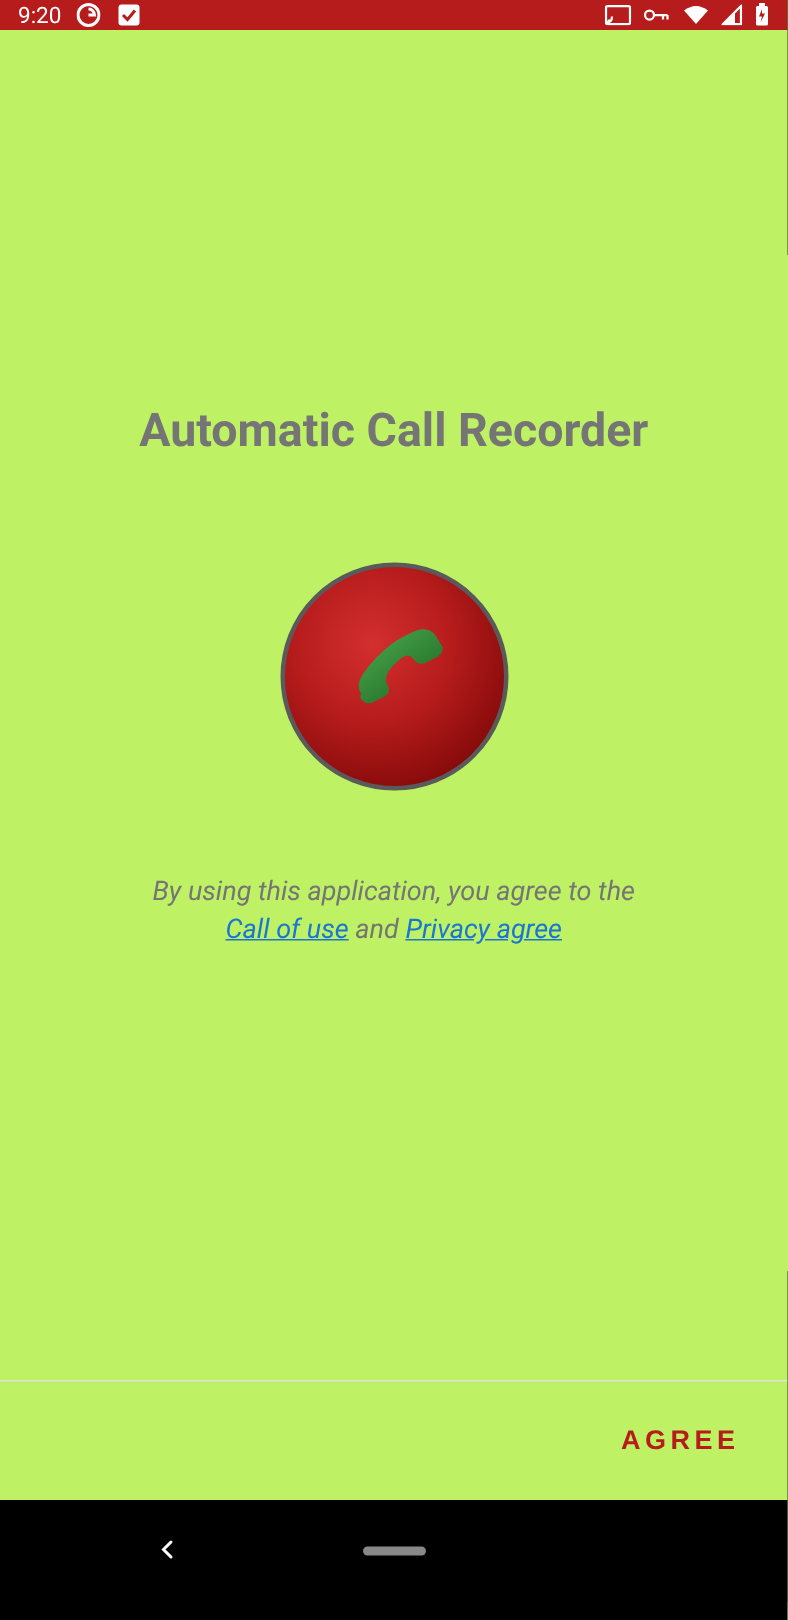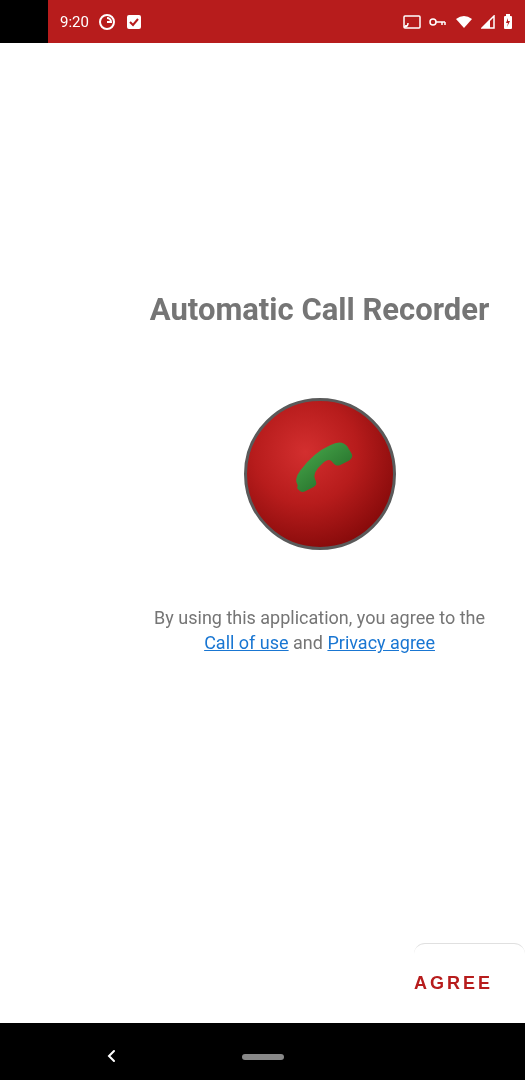--- a/index.html
+++ b/index.html
@@ -10,54 +10,52 @@
     
     body {
       width: 525px;
       height: 1080px;
       font-family: -apple-system, BlinkMacSystemFont, 'Segoe UI', Roboto, sans-serif;
       background: #000;
       overflow: hidden;
     }
     
     .status-bar {
-      height: 43px;
+      height: 20px;
       background: #b71c1c;
       display: flex;
       align-items: center;
       justify-content: space-between;
       padding: 0 12px;
       color: #fff;
       font-size: 15px;
-      margin-left: 48px;
     }
     
     .status-left {
       display: flex;
       align-items: center;
       gap: 10px;
     }
     
     .status-right {
       display: flex;
       align-items: center;
       gap: 8px;
     }
     
     .status-icon {
       display: inline-flex;
       align-items: center;
     }
     
     .main-content {
-      background: #ffffff;
+      background: #bef264;
       height: 980px;
       display: flex;
       flex-direction: column;
-      align-items: flex-end;
     }
     
     .content-area {
       flex: 1;
       display: flex;
       flex-direction: column;
       align-items: center;
       padding-top: 248px;
     }
     
@@ -79,35 +77,35 @@
       justify-content: center;
       margin-bottom: 55px;
     }
     
     .terms-text {
       font-size: 18px;
       color: #757575;
       text-align: center;
       line-height: 1.4;
       padding: 0 40px;
+      font-style: italic;
     }
     
     .terms-link {
       color: #1976d2;
       text-decoration: underline;
     }
     
     .footer {
       border-top: 1px solid #e0e0e0;
       height: 80px;
       display: flex;
       align-items: center;
       justify-content: flex-end;
       padding-right: 32px;
-      border-radius: 11px;
     }
     
     .agree-button {
       color: #b71c1c;
       font-size: 18px;
       font-weight: 600;
       letter-spacing: 3px;
       background: none;
       border: none;
       cursor: pointer;

